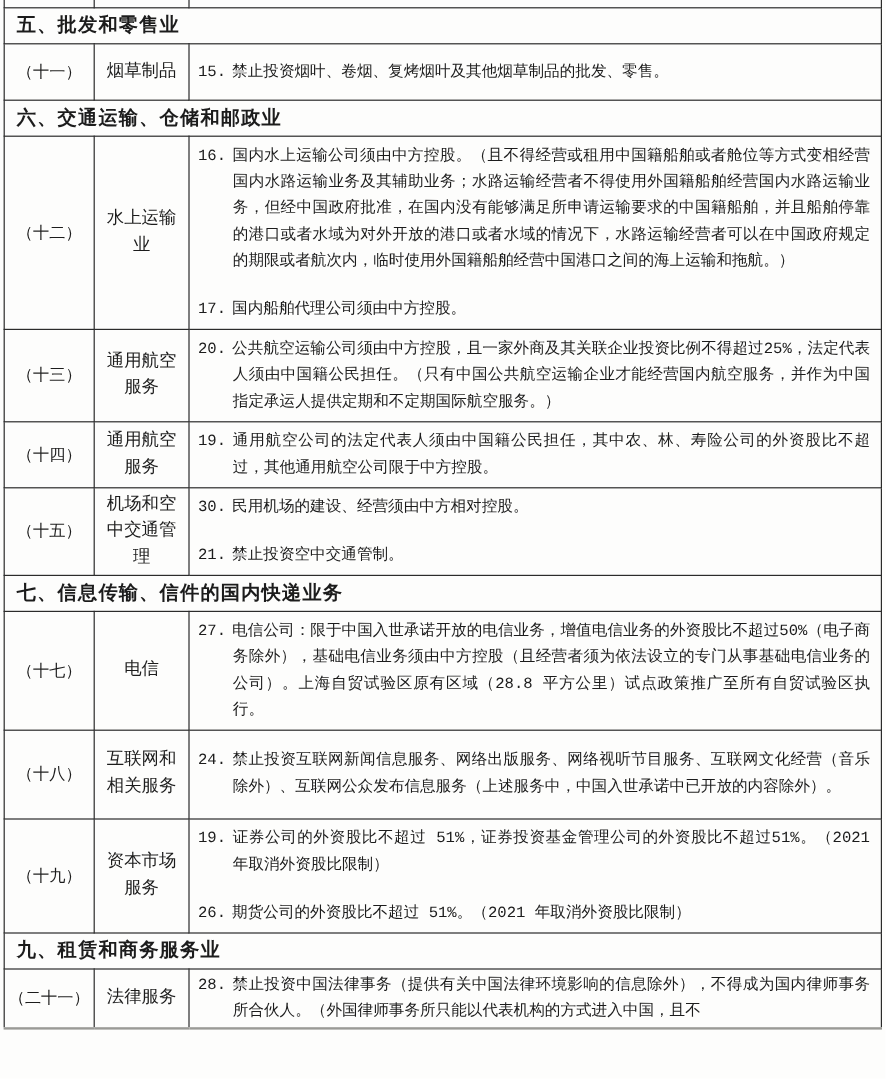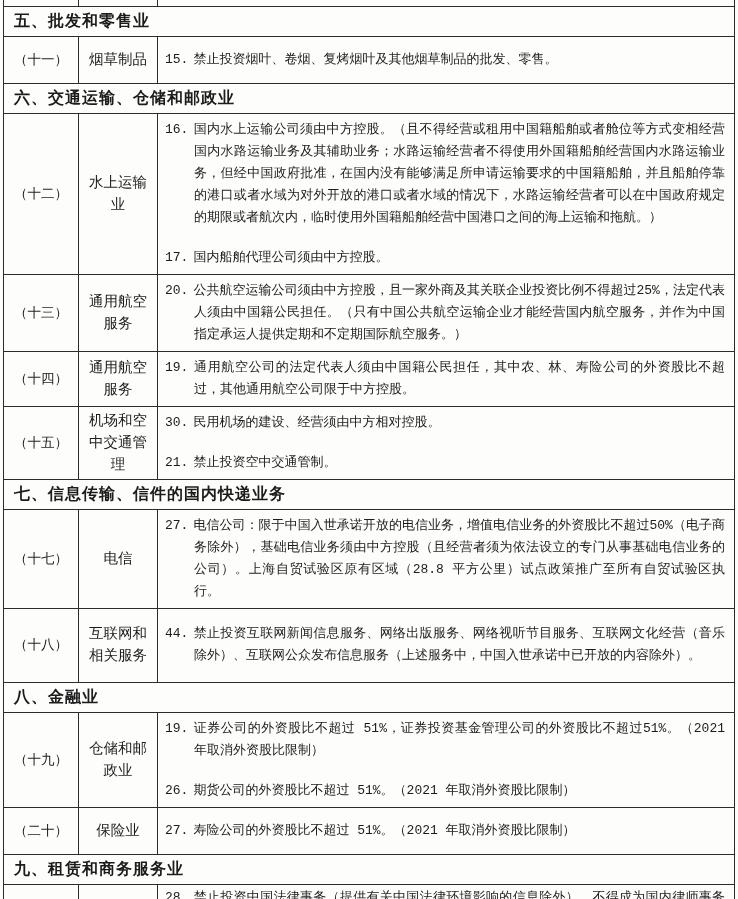--- a/index.html
+++ b/index.html
@@ -157,40 +157,30 @@
       <td class="c1">（十七）</td>
       <td class="c2">电信</td>
       <td class="c3">
         <div class="item"><span class="num">27.</span><span>电信公司：限于中国入世承诺开放的电信业务，增值电信业务的外资股比不超过50%（电子商务除外），基础电信业务须由中方控股（且经营者须为依法设立的专门从事基础电信业务的公司）。上海自贸试验区原有区域（28.8 平方公里）试点政策推广至所有自贸试验区执行。</span></div>
       </td>
     </tr>
     <tr class="r24">
       <td class="c1">（十八）</td>
       <td class="c2">互联网和相关服务</td>
       <td class="c3">
-        <div class="item"><span class="num">44.</span><span>禁止投资互联网新闻信息服务、网络出版服务、网络视听节目服务、互联网文化经营（音乐除外）、互联网公众发布信息服务（上述服务中，中国入世承诺中已开放的内容除外）。</span></div>
+        <div class="item"><span class="num">24.</span><span>禁止投资互联网新闻信息服务、网络出版服务、网络视听节目服务、互联网文化经营（音乐除外）、互联网公众发布信息服务（上述服务中，中国入世承诺中已开放的内容除外）。</span></div>
       </td>
     </tr>
 
-    <tr>
-      <td class="sec" colspan="3">八、金融业</td>
-    </tr>
     <tr class="r25">
       <td class="c1">（十九）</td>
-      <td class="c2">仓储和邮政业</td>
+      <td class="c2">资本市场服务</td>
       <td class="c3">
         <div class="item"><span class="num">19.</span><span>证券公司的外资股比不超过 51%，证券投资基金管理公司的外资股比不超过51%。（2021 年取消外资股比限制）</span></div>
         <div class="item"><span class="num">26.</span><span>期货公司的外资股比不超过 51%。（2021 年取消外资股比限制）</span></div>
-      </td>
-    </tr>
-    <tr class="r27">
-      <td class="c1">（二十）</td>
-      <td class="c2">保险业</td>
-      <td class="c3">
-        <div class="item"><span class="num">27.</span><span>寿险公司的外资股比不超过 51%。（2021 年取消外资股比限制）</span></div>
       </td>
     </tr>
 
     <tr>
       <td class="sec" colspan="3">九、租赁和商务服务业</td>
     </tr>
     <tr class="r28">
       <td class="c1">（二十一）</td>
       <td class="c2">法律服务</td>
       <td class="c3">

